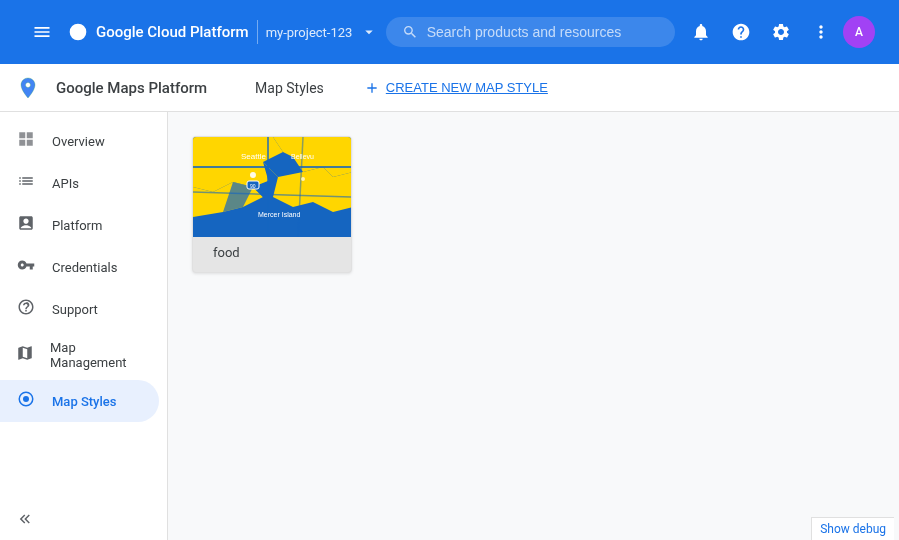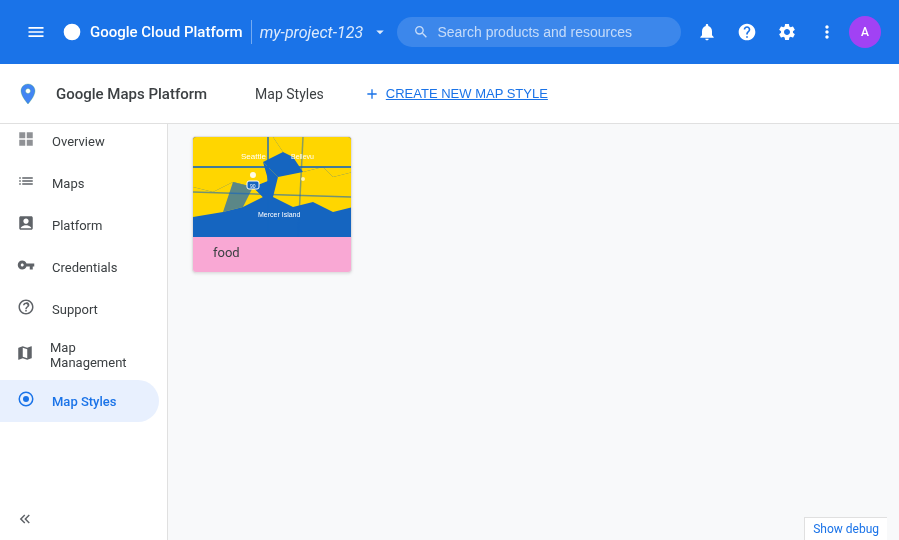--- a/index.html
+++ b/index.html
@@ -4,21 +4,21 @@
   <style>
     * { margin: 0; padding: 0; box-sizing: border-box; }
     body { font-family: 'Roboto', Arial, sans-serif; font-size: 13px; background: #f1f3f4; overflow: hidden; width: 899px; height: 540px; }
 
     
     .top-bar {
       height: 64px;
       background: #1a73e8;
       display: flex;
       align-items: center;
-      padding: 0 18px;
+      padding: 0 24px;
       gap: 8px;
       color: white;
       position: fixed;
       top: 0; left: 0; right: 0;
       z-index: 100;
     }
     .top-bar-menu-icon { cursor: pointer; padding: 8px; border-radius: 50%; display: flex; align-items: center; justify-content: center; }
     .top-bar-logo { display: flex; align-items: center; gap: 6px; }
     .top-bar-title { font-size: 15px; font-weight: 500; color: white; white-space: nowrap; }
     .top-bar-divider { width: 1px; height: 24px; background: rgba(255,255,255,0.4); }
@@ -40,21 +40,21 @@
       font-size: 14px;
       width: 100%;
     }
     .top-bar-search input::placeholder { color: rgba(255,255,255,0.7); }
     .top-bar-right { display: flex; align-items: center; gap: 4px; margin-left: auto; }
     .top-bar-icon-btn { width: 36px; height: 36px; border-radius: 50%; display: flex; align-items: center; justify-content: center; cursor: pointer; color: white; }
     .avatar-circle { width: 32px; height: 32px; border-radius: 50%; background: #a142f4; display: flex; align-items: center; justify-content: center; color: white; font-size: 12px; font-weight: 500; }
 
     
     .sub-header {
-      height: 60px;
+      height: 48px;
       background: white;
       display: flex;
       align-items: center;
       padding: 0 16px;
       gap: 16px;
       position: fixed;
       top: 64px; left: 0; right: 0;
       z-index: 99;
       border-bottom: 1px solid #e0e0e0;
     }
@@ -111,21 +111,21 @@
     .content {
       flex: 1;
       padding: 24px;
       overflow-y: auto;
       background: #f8f9fa;
     }
 
     
     .map-card {
       width: 160px;
-      background: #f9a8d4;
+      background: #e5e5e5;
       border: 1px solid #e0e0e0;
       border-radius: 4px;
       cursor: pointer;
       overflow: hidden;
       box-shadow: 0 1px 3px rgba(0,0,0,0.1);
     }
     .map-thumbnail {
       width: 160px;
       height: 100px;
       overflow: hidden;
@@ -136,21 +136,21 @@
       font-size: 13px;
       color: #3c4043;
     }
 
     
     .map-svg { width: 160px; height: 100px; }
 
     
     .debug-bar {
       position: fixed;
-      bottom: 0; right: 12px;
+      bottom: 0; right: 5px;
       padding: 4px 8px;
       font-size: 12px;
       color: #1a73e8;
       cursor: pointer;
       background: white;
       border-top: 1px solid #e0e0e0;
       border-left: 1px solid #e0e0e0;
     }
   </style>
 </head>
@@ -162,21 +162,21 @@
         <path d="M3 18h18v-2H3v2zm0-5h18v-2H3v2zm0-7v2h18V6H3z"></path>
       </svg>
   </div>
   <div class="top-bar-logo">
     <svg width="20" height="20" viewBox="0 0 24 24" fill="white">
         <circle cx="12" cy="12" r="10"></circle>
       </svg>
   </div>
   <span class="top-bar-title">Google Cloud Platform</span>
   <div class="top-bar-divider"></div>
-  <span style="color:rgba(255,255,255,0.85);font-size:16px;font-style:italic;">my-project-123</span>
+  <span style="color:rgba(255,255,255,0.85);font-size:13px;">my-project-123</span>
   <svg width="18" height="18" viewBox="0 0 24 24" fill="rgba(255,255,255,0.85)">
       <path d="M7 10l5 5 5-5z"></path>
     </svg>
   <div class="top-bar-search">
     <svg width="18" height="18" viewBox="0 0 24 24" fill="rgba(255,255,255,0.7)">
         <path d="M15.5 14h-.79l-.28-.27A6.471 6.471 0 0 0 16 9.5 6.5 6.5 0 1 0 9.5 16c1.61 0 3.09-.59 4.23-1.57l.27.28v.79l5 4.99L20.49 19l-4.99-5zm-6 0C7.01 14 5 11.99 5 9.5S7.01 5 9.5 5 14 7.01 14 9.5 11.99 14 9.5 14z"></path>
       </svg>
     <input type="text" placeholder="Search products and resources" style="">
   </div>
   <div class="top-bar-right">
@@ -232,21 +232,21 @@
           </svg>
       </span>
       <span>Overview</span>
     </div>
     <div class="sidebar-item">
       <span class="sidebar-icon">
         <svg width="18" height="18" viewBox="0 0 24 24" fill="#5f6368">
             <path d="M3 13h2v-2H3v2zm0 4h2v-2H3v2zm0-8h2V7H3v2zm4 4h14v-2H7v2zm0 4h14v-2H7v2zM7 7v2h14V7H7z"></path>
           </svg>
       </span>
-      <span>Maps</span>
+      <span>APIs</span>
     </div>
     <div class="sidebar-item">
       <span class="sidebar-icon">
         <svg width="18" height="18" viewBox="0 0 24 24" fill="#5f6368">
             <path d="M19 3H5c-1.1 0-2 .9-2 2v14c0 1.1.9 2 2 2h14c1.1 0 2-.9 2-2V5c0-1.1-.9-2-2-2zm-7 3c1.93 0 3.5 1.57 3.5 3.5S13.93 13 12 13s-3.5-1.57-3.5-3.5S10.07 6 12 6zm7 13H5v-.23c0-.62.28-1.2.76-1.58C7.47 15.82 9.64 15 12 15s4.53.82 6.24 2.19c.48.38.76.97.76 1.58V19z"></path>
           </svg>
       </span>
       <span>Platform</span>
     </div>
     <div class="sidebar-item">

